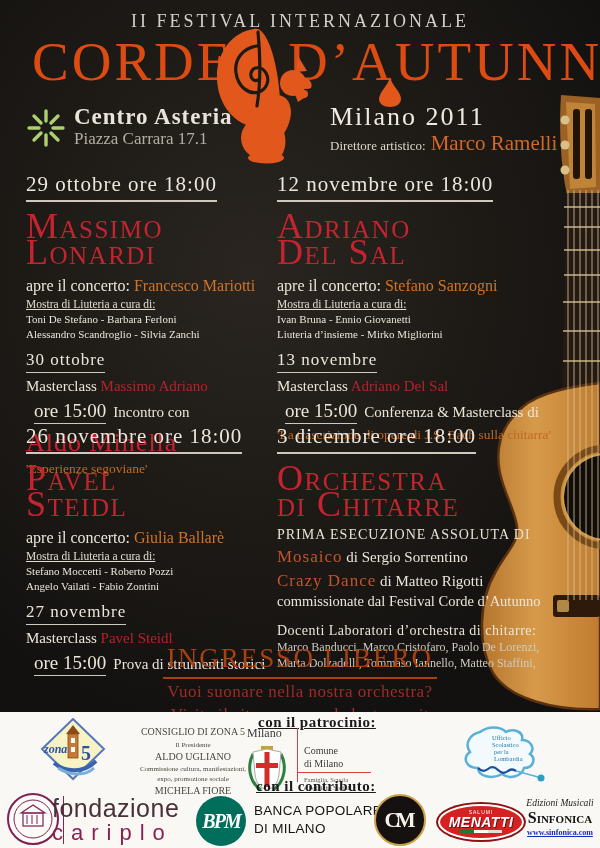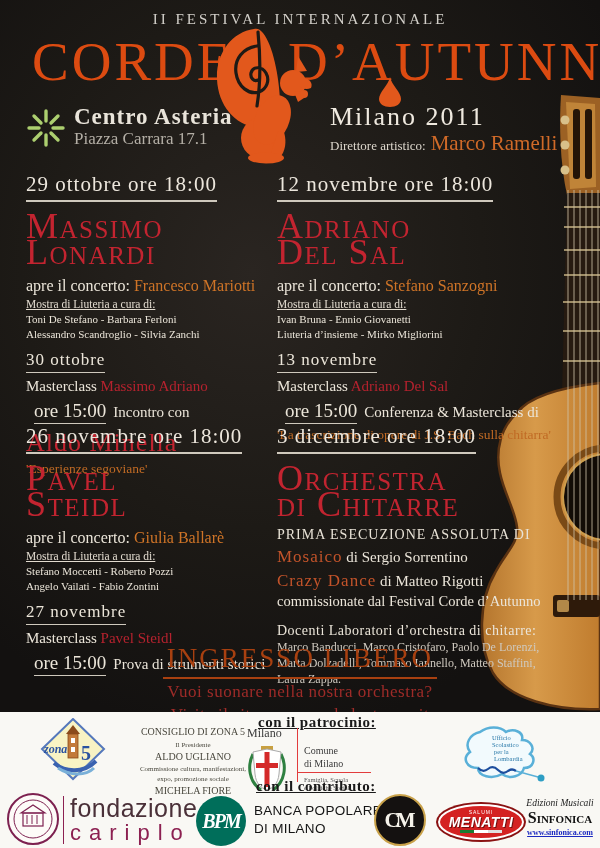--- a/index.html
+++ b/index.html
@@ -4,21 +4,21 @@
 <style>
   html,body{margin:0;padding:0;}
   body{width:600px;height:848px;position:relative;overflow:hidden;
        background:#14120f;font-family:"Liberation Serif",serif;}
   .poster{position:absolute;inset:0;
        background:radial-gradient(ellipse 70% 55% at 42% 32%, #2a2521 0%, #1d1a16 55%, #131110 100%);}
   .abs{position:absolute;}
 
   
   .festival-line{top:11px;left:0;width:600px;text-align:center;color:#d3d0ca;
-       font-size:15px;letter-spacing:3px;font-family:Liberation Serif, serif;}
+       font-size:18px;letter-spacing:3px;font-family:Liberation Serif, serif;}
   .title-word{top:34px;font-size:55px;color:#dc4b11;letter-spacing:3px;line-height:1;}
   .title-left{left:32px;}
   .title-right{left:288px;}
 
   
   .venue-name{left:74px;top:104px;font-size:23px;font-weight:bold;color:#e9e4da;letter-spacing:1px;}
   .venue-addr{left:74px;top:129px;font-size:17px;color:#b4afa6;}
   .city-year{left:330px;top:102px;font-size:26px;color:#efe9df;letter-spacing:2px;}
   .director-line{left:330px;top:131px;font-size:13px;color:#ddd7cc;}
   .director-name{font-size:21px;color:#d06a28;margin-left:5px;}
@@ -70,21 +70,21 @@
   .contributo{left:256px;top:66px;}
   .zona5-text{left:104px;top:13px;width:178px;text-align:center;color:#4a483e;
        font-size:7px;line-height:1.45;}
   .zona5-text .b{font-size:10px;font-weight:normal;}
   .comune{left:233px;top:14px;width:150px;height:64px;font-family:"Liberation Serif",serif;}
   .comune-city{left:14px;top:0;font-size:12px;color:#3a3a3a;}
   .comune-vline{left:64px;top:2px;width:1px;height:54px;background:#e23c3c;}
   .comune-hline{left:64px;top:46px;width:74px;height:1px;background:#e23c3c;}
   .comune-name{left:71px;top:18px;font-size:10px;line-height:1.3;color:#3a3a3a;}
   .comune-dept{left:71px;top:50px;font-size:6.5px;line-height:1.3;color:#555;}
-  .cariplo-text{left:70px;top:84px;font-family:"Liberation Sans",sans-serif;line-height:1.0;}
+  .cariplo-text{left:52px;top:84px;font-family:"Liberation Sans",sans-serif;line-height:1.0;}
   .cariplo-l1{font-size:25px;color:#4a3038;letter-spacing:0.5px;}
   .cariplo-l2{font-size:22px;color:#8c2051;letter-spacing:8px;margin-top:1px;}
   .cariplo-vline{left:63px;top:84px;width:1px;height:48px;background:#8c2051;}
   .bpm-circle{left:196px;top:84px;width:50px;height:50px;border-radius:50%;background:#006e5a;
        display:flex;align-items:center;justify-content:center;}
   .bpm-abbr{color:#fff;font-size:20px;font-weight:bold;font-style:italic;letter-spacing:-2px;}
   .bpm-text{left:254px;top:90px;font-family:"Liberation Sans",sans-serif;font-size:13.5px;
        line-height:1.3;color:#151515;letter-spacing:0.3px;}
   .cm-circle{left:374px;top:82px;width:52px;height:52px;border-radius:50%;background:#141110;
        border:2px solid #c9a24a;box-sizing:border-box;display:flex;align-items:center;justify-content:center;}
@@ -253,21 +253,20 @@
     <div class="ev-date">3 dicembre ore 18:00</div>
     <div class="ev-name first">Orchestra</div>
     <div class="ev-name">di Chitarre</div>
     <div class="premiere">PRIMA ESECUZIONE ASSOLUTA DI</div>
     <div class="ev-line work"><span class="work-title">Mosaico</span><span> di Sergio Sorrentino</span></div>
     <div class="ev-line work"><span class="work-title">Crazy Dance</span><span> di Matteo Rigotti</span></div>
     <div class="commissioned">commissionate dal Festival Corde d’Autunno</div>
     <div class="docenti-label">Docenti Laboratori d’orchestra di chitarre:</div>
     <div class="docenti-line">Marco Banducci, Marco Cristofaro, Paolo De Lorenzi,</div>
     <div class="docenti-line">Marta Dolzadelli, Tommaso Iannello, Matteo Staffini,</div>
-    <div class="docenti-line">Laura Zappa.</div>
   </div>
 
   <div class="abs ingresso">
     <div><span class="ingresso-title">INGRESSO LIBERO</span></div>
     <div class="ingresso-line">Vuoi suonare nella nostra orchestra?</div>
     <div class="ingresso-line">Visita il sito www.cordedautunno.it</div>
   </div>
 
   <div class="abs footer">
 

